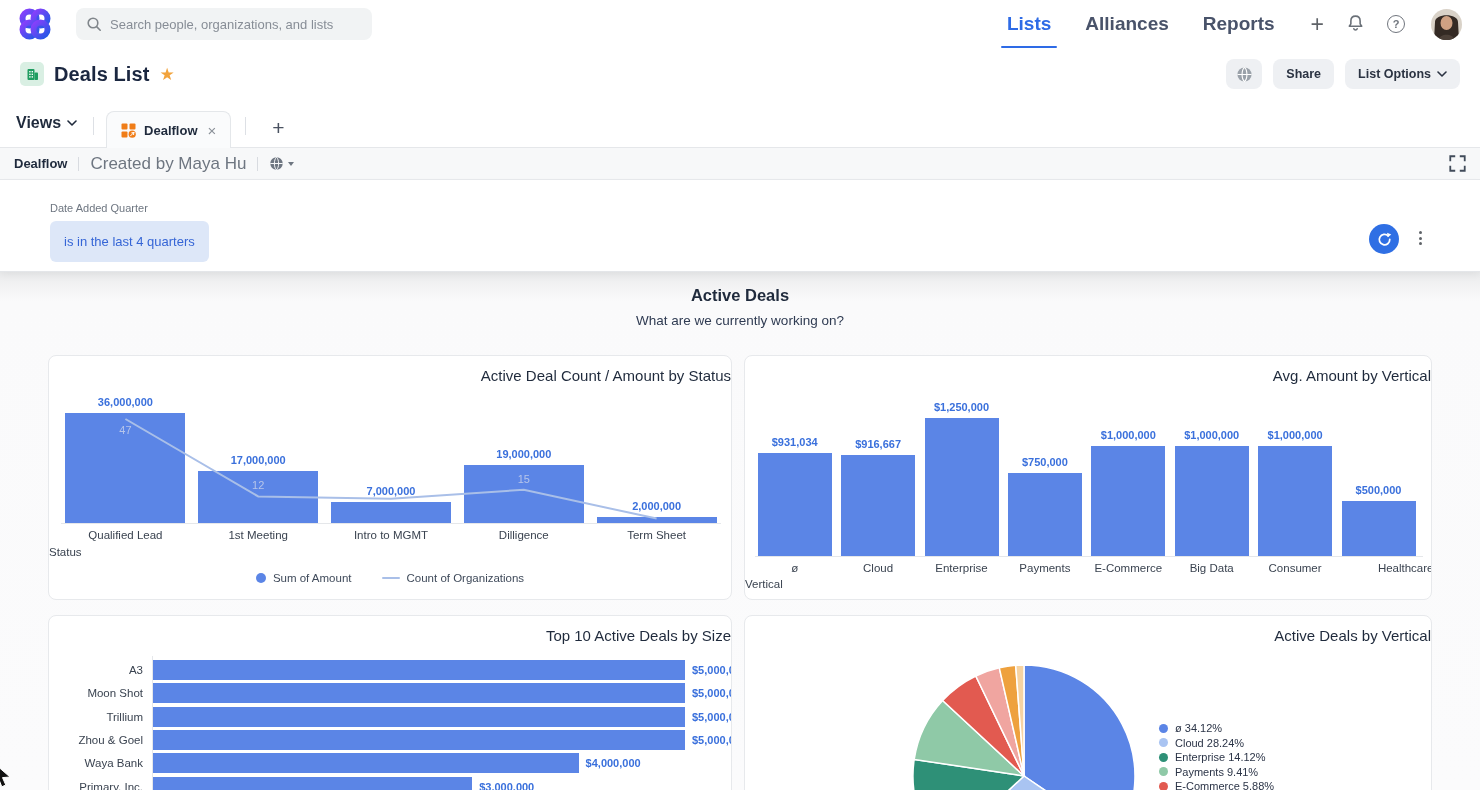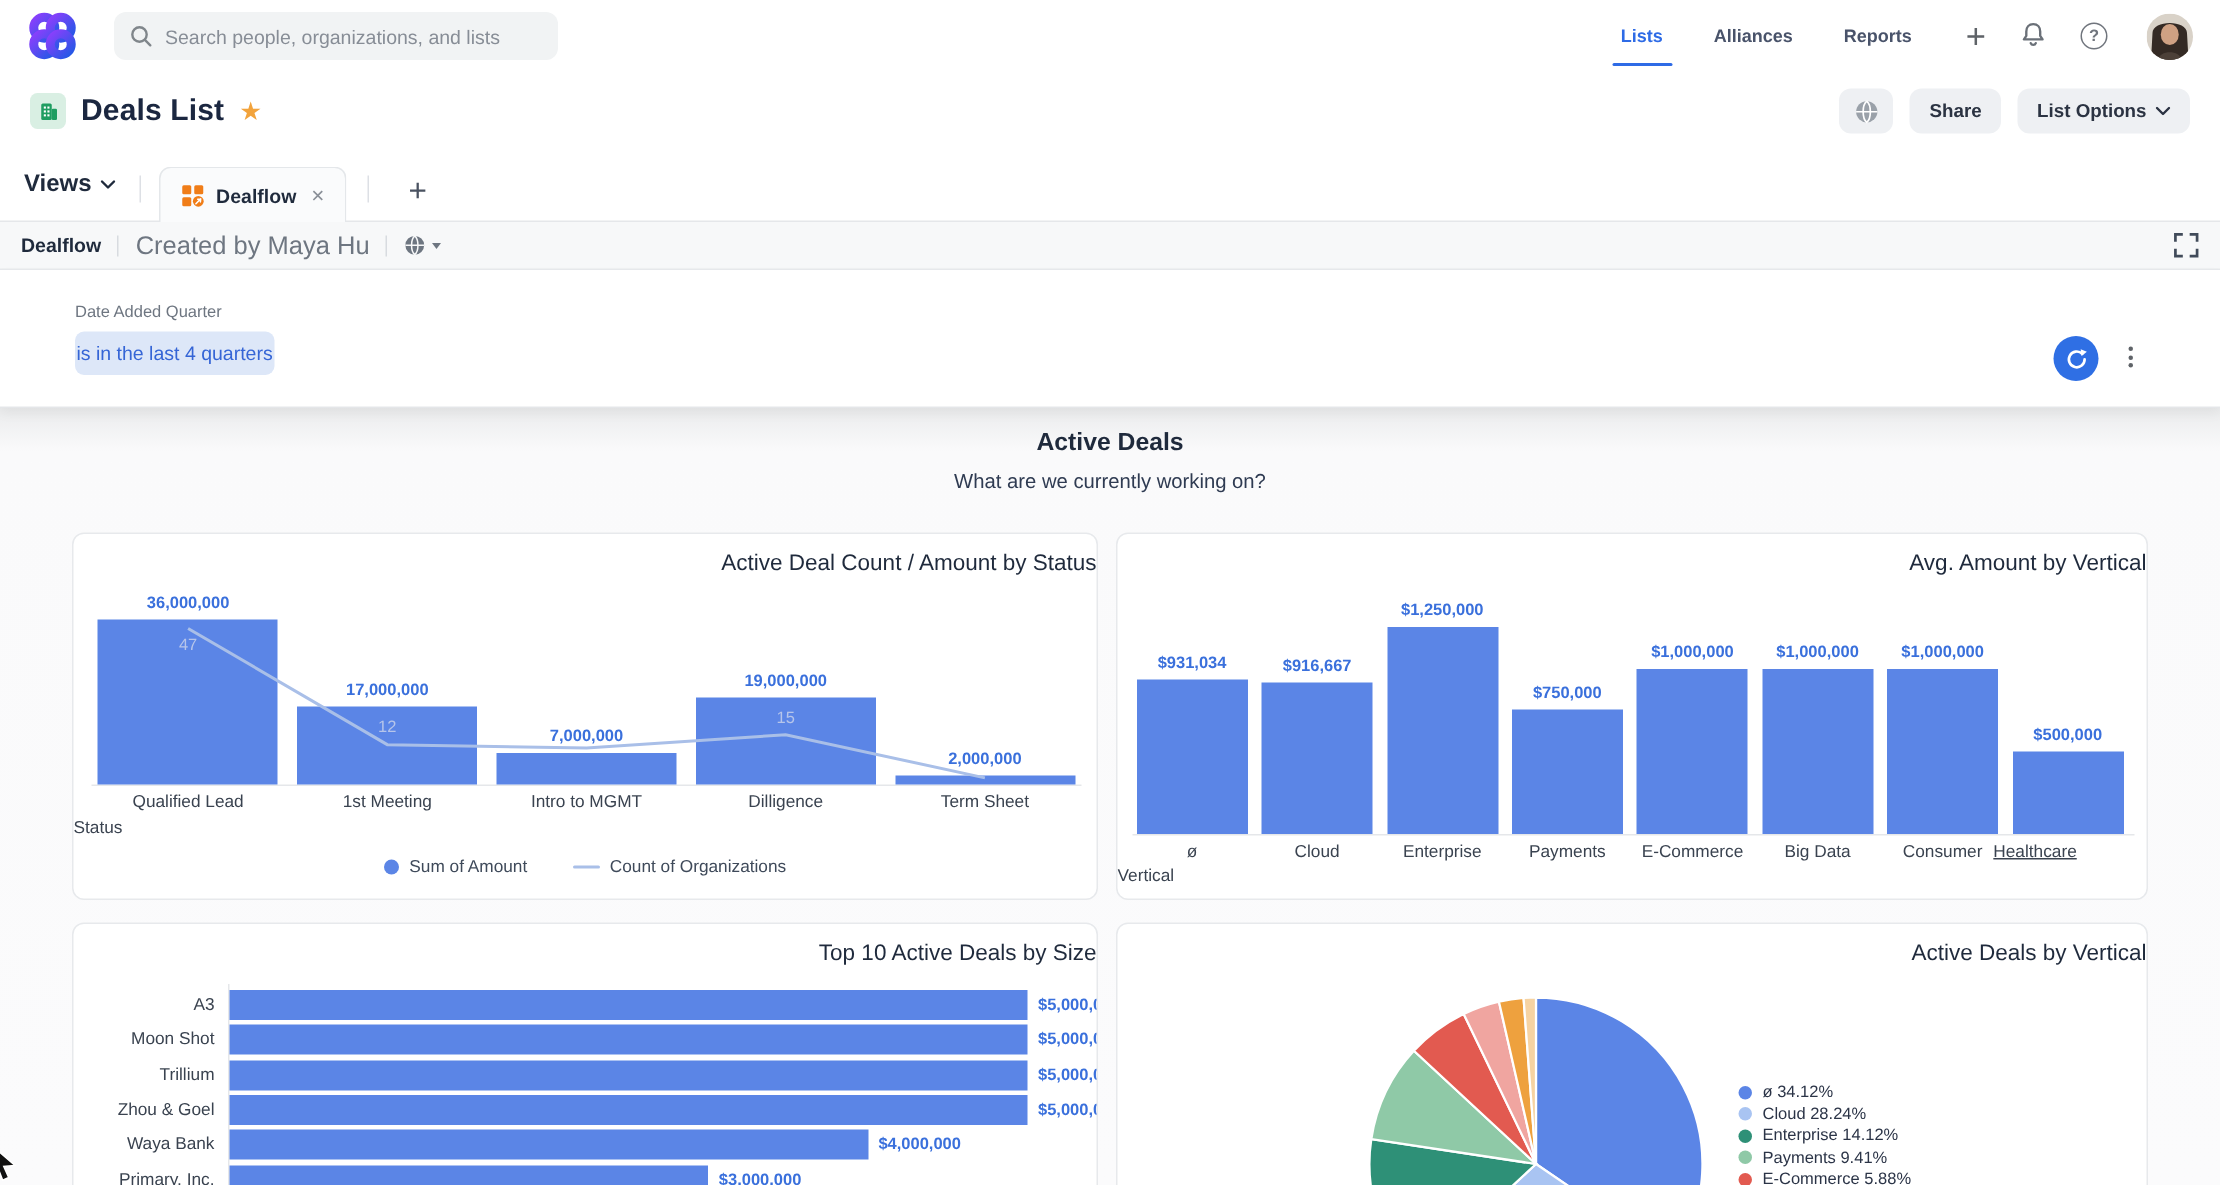--- a/index.html
+++ b/index.html
@@ -7,21 +7,21 @@
     font-family:"Liberation Sans", sans-serif; color:#1f2a3c; }
   .app { position:relative; width:1480px; height:790px; overflow:hidden; background:#fff; }
 
   
   .topnav { position:absolute; top:0; left:0; right:0; height:48px; display:flex; align-items:center; padding:0 18px; background:#fff; }
   .logo { width:34px; height:34px; margin-right:24px; flex:0 0 auto; }
   .search { width:296px; height:32px; background:#f1f3f4; border:none; border-radius:8px; display:flex; align-items:center; padding:0 10px; gap:8px; }
   .search input { border:none; background:transparent; outline:none; font-size:13px; color:#3c4043; width:240px; font-family:"Liberation Sans",sans-serif; }
   .search input::placeholder { color:#878d96; }
   .nav-links { display:flex; align-items:center; gap:30px; margin-left:auto; }
-  .nav-link { font-size:12px; font-weight:700; color:#49536a; text-decoration:none; position:relative; padding:14px 2px; cursor:pointer; background:none; border:none; font-family:inherit; }
+  .nav-link { font-size:19px; font-weight:700; color:#49536a; text-decoration:none; position:relative; padding:14px 2px; cursor:pointer; background:none; border:none; font-family:inherit; }
   .nav-link.active { color:#2e6be6; }
   .nav-link.active::after { content:""; position:absolute; left:-4px; right:-4px; bottom:1px; height:2.5px; background:#2e6be6; border-radius:2px; }
   .nav-icons { display:flex; align-items:center; gap:22px; margin-left:34px; }
   .icon-btn { background:none; border:none; cursor:pointer; display:flex; align-items:center; justify-content:center; color:#5f6368; padding:0; }
   .plus-glyph { font-size:23px; font-weight:400; color:#5f6368; line-height:20px; }
   .help-circle { width:18px; height:18px; border:1.6px solid #70757d; border-radius:50%; font-size:11px; font-weight:700; color:#70757d; display:flex; align-items:center; justify-content:center; }
   .avatar { width:31px; height:31px; border-radius:50%; overflow:hidden; flex:0 0 auto; margin-left:4px; }
 
   
   .page-header { position:absolute; top:48px; left:0; right:0; height:52px; display:flex; align-items:center; padding:0 20px; background:#fff; }
@@ -47,21 +47,21 @@
   .view-name { font-size:13px; font-weight:700; color:#1f2a3c; }
   .vb-divider { width:1px; height:14px; background:#d8dbe0; margin:0 11px; }
   .created-by { font-size:17px; color:#6e7681; }
   .vb-globe { display:flex; align-items:center; gap:4px; cursor:pointer; }
   .caret { width:0; height:0; border-left:3.5px solid transparent; border-right:3.5px solid transparent; border-top:4px solid #6e7681; }
   .fullscreen-btn { margin-left:auto; background:none; border:none; cursor:pointer; display:flex; }
 
   
   .filter-row { position:absolute; top:180px; left:0; right:0; height:91px; background:#fff; box-shadow:0 1px 0 #e4e6e9, 0 4px 8px rgba(0,0,0,.05); z-index:3; }
   .filter-label { position:absolute; left:50px; top:22px; font-size:11px; color:#6e7681; }
-  .filter-pill { position:absolute; left:50px; top:41px; height:29px; background:#dde7f8; color:#3565d6; font-size:13px; font-weight:500; border:none; border-radius:6px; padding:0 1px; cursor:pointer; font-family:inherit; }
+  .filter-pill { position:absolute; left:50px; top:41px; height:41px; background:#dde7f8; color:#3565d6; font-size:13px; font-weight:500; border:none; border-radius:6px; padding:0 14px; cursor:pointer; font-family:inherit; }
   .refresh-btn { position:absolute; right:81px; top:44px; width:30px; height:30px; border-radius:50%; background:#2f6fe4; border:none; cursor:pointer; display:flex; align-items:center; justify-content:center; }
   .kebab { position:absolute; right:58px; top:51px; display:flex; flex-direction:column; gap:2.5px; cursor:pointer; background:none; border:none; }
   .kebab i { width:3px; height:3px; border-radius:50%; background:#5f6368; display:block; }
 
   
   .content { position:absolute; top:271px; left:0; right:0; height:519px; background:linear-gradient(180deg,#eaebec 0px,#fafafb 30px,#fbfbfc 100%); }
   .section-title { position:absolute; top:15px; left:0; width:100%; text-align:center; font-size:16.5px; font-weight:600; color:#1f2a3c; }
   .section-subtitle { position:absolute; top:42px; left:0; width:100%; text-align:center; font-size:13.5px; color:#2f3b52; }
   .card { position:absolute; background:#fff; border:1px solid #e7e9ec; border-radius:8px; overflow:hidden; }
   #card1 { left:48px;  top:84px;  width:684px; height:245px; }
@@ -304,21 +304,21 @@
         <div class="vlabel" style="left: 323.3px; top: 72.6px;">$1,000,000</div>
         <div class="catlabel" style="left: 341.6px; top: 206px; width: 83.4px;">E-Commerce</div>
         <div class="bar" style="left: 429.7px; top: 89.6px; width: 74px; height: 110.4px; background: rgb(91, 133, 230);"></div>
         <div class="vlabel" style="left: 406.7px; top: 72.6px;">$1,000,000</div>
         <div class="catlabel" style="left: 425px; top: 206px; width: 83.4px;">Big Data</div>
         <div class="bar" style="left: 513.1px; top: 89.6px; width: 74px; height: 110.4px; background: rgb(91, 133, 230);"></div>
         <div class="vlabel" style="left: 490.1px; top: 72.6px;">$1,000,000</div>
         <div class="catlabel" style="left: 508.4px; top: 206px; width: 83.4px;">Consumer</div>
         <div class="bar" style="left: 596.5px; top: 144.8px; width: 74px; height: 55.2px; background: rgb(91, 133, 230);"></div>
         <div class="vlabel" style="left: 573.5px; top: 127.8px;">$500,000</div>
-        <div class="catlabel" style="left: 570px; top: 206px; width: 83.4px; text-decoration: underline;">Healthcare</div>
+        <div class="catlabel" style="left: 619px; top: 206px; width: 83.4px;">Healthcare</div>
         <div class="xaxis-label" style="top: 222px;">Vertical</div>
       </div>
 
     <div class="card" id="card3">
       <div class="chart-title">Top 10 Active Deals by Size</div>
       <div id="plot3"></div>
     <div class="axisline" style="left: 103px; top: 40px; width: 1px; height: 390px;"></div>
         <div class="hrow-label" style="top: 48px;">A3</div>
         <div class="bar" style="left: 104px; top: 44px; width: 532px; height: 20px; background: rgb(91, 133, 230);"></div>
         <div class="hvalue" style="left: 643px; top: 48px;">$5,000,000</div>

